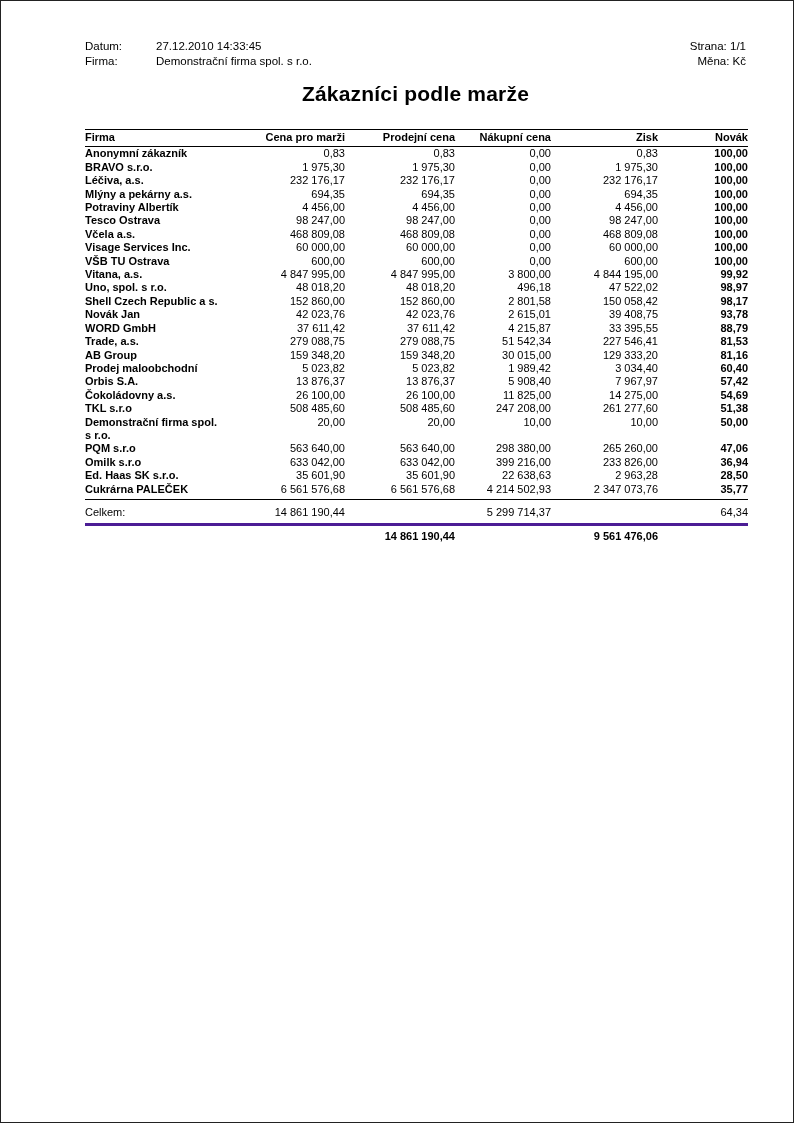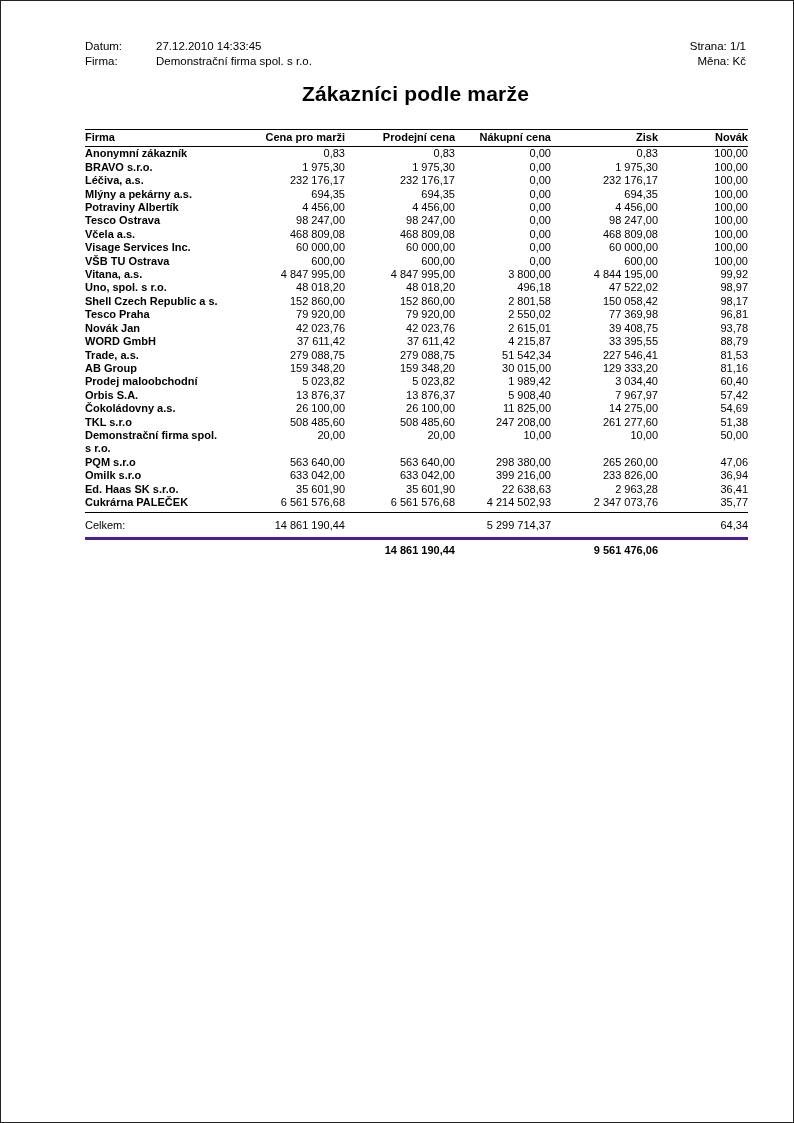--- a/index.html
+++ b/index.html
@@ -40,21 +40,21 @@
   thead th {
     border-top: 1px solid #000;
     border-bottom: 1px solid #000;
     padding: 1px 0 2px 0;
     text-align: right;
     font-weight: bold;
   }
   thead th.col-firma { text-align: left; }
   td.col-firma, th.col-firma { text-align: left; font-weight: bold; padding-right: 10px; }
   .num { text-align: right; }
-  td.marze { font-weight: normal; }
+  td.marze { font-weight: bold; }
   tbody tr:last-child td { border-bottom: 1px solid #000; padding-bottom: 3px; }
   tfoot tr.total-main td {
     font-weight: normal;
     padding-top: 6px;
     padding-bottom: 4px;
     border-bottom: 3px solid #4c1d95;
   }
   tfoot tr.total-secondary td { font-weight: bold; padding-top: 4px; }
 </style>
 </head>
@@ -192,28 +192,20 @@
           </tr>
           <tr>
             <td class="col-firma">Shell Czech Republic a s.</td>
             <td class="num">152 860,00</td>
             <td class="num">152 860,00</td>
             <td class="num">2 801,58</td>
             <td class="num">150 058,42</td>
             <td class="num marze">98,17</td>
           </tr>
           <tr>
-            <td class="col-firma">Tesco Praha</td>
-            <td class="num">79 920,00</td>
-            <td class="num">79 920,00</td>
-            <td class="num">2 550,02</td>
-            <td class="num">77 369,98</td>
-            <td class="num marze">96,81</td>
-          </tr>
-          <tr>
             <td class="col-firma">Novák Jan</td>
             <td class="num">42 023,76</td>
             <td class="num">42 023,76</td>
             <td class="num">2 615,01</td>
             <td class="num">39 408,75</td>
             <td class="num marze">93,78</td>
           </tr>
           <tr>
             <td class="col-firma">WORD GmbH</td>
             <td class="num">37 611,42</td>
@@ -293,21 +285,21 @@
             <td class="num">399 216,00</td>
             <td class="num">233 826,00</td>
             <td class="num marze">36,94</td>
           </tr>
           <tr>
             <td class="col-firma">Ed. Haas SK s.r.o.</td>
             <td class="num">35 601,90</td>
             <td class="num">35 601,90</td>
             <td class="num">22 638,63</td>
             <td class="num">2 963,28</td>
-            <td class="num marze">36,41</td>
+            <td class="num marze">28,50</td>
           </tr>
           <tr>
             <td class="col-firma">Cukrárna PALEČEK</td>
             <td class="num">6 561 576,68</td>
             <td class="num">6 561 576,68</td>
             <td class="num">4 214 502,93</td>
             <td class="num">2 347 073,76</td>
             <td class="num marze">35,77</td>
           </tr>
         </tbody>

